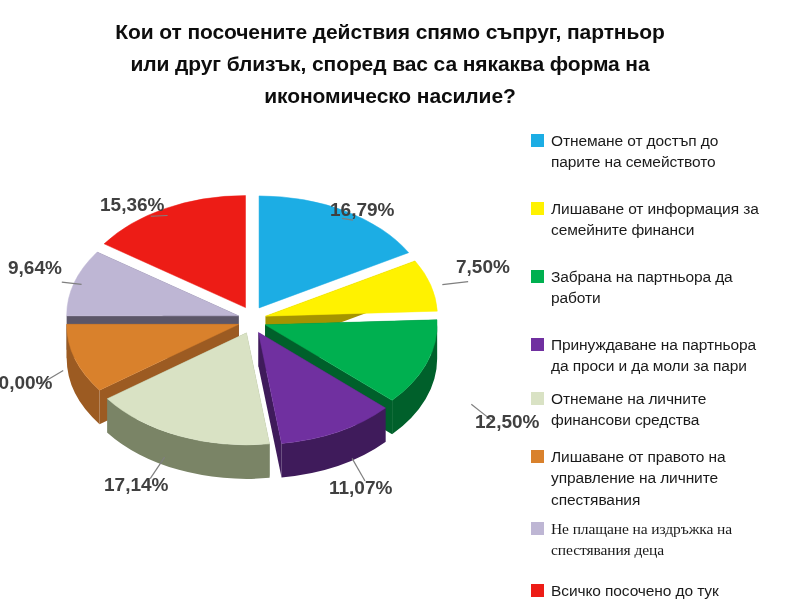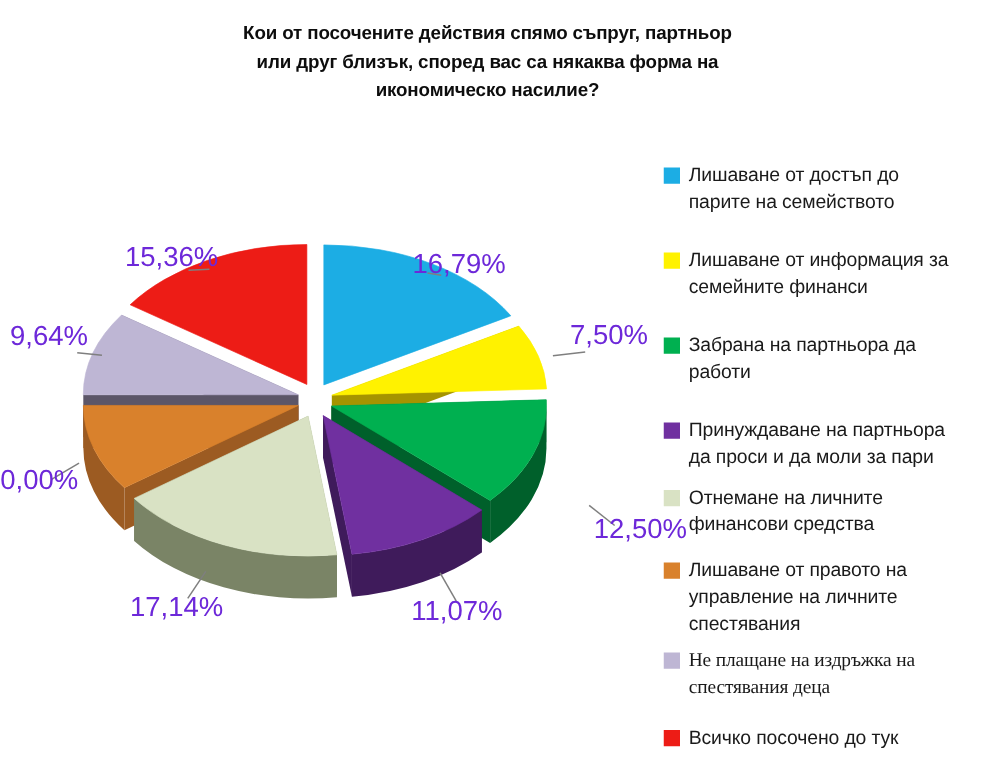--- a/index.html
+++ b/index.html
@@ -15,21 +15,21 @@
     overflow: hidden;
     font-family: "Liberation Sans", sans-serif;
     color: #111111;
   }
   #chart-title {
     position: absolute;
     left: 40px;
     top: 16px;
     width: 700px;
     text-align: center;
-    font-size: 15px;
+    font-size: 21px;
     font-weight: bold;
     line-height: 1.52;
     color: #0d0d0d;
     letter-spacing: -0.1px;
   }
   #chart-title .title-line {
     display: block;
     white-space: nowrap;
   }
 
@@ -43,23 +43,23 @@
   }
   #pie-svg {
     position: absolute;
     left: 0;
     top: 0;
   }
 
   
   .data-label {
     position: absolute;
-    font-size: 22px;
-    font-weight: 400;
-    color: #6d28d9;
+    font-size: 19px;
+    font-weight: 700;
+    color: #404040;
     white-space: nowrap;
     line-height: 1;
   }
 
   
   #legend {
     position: absolute;
     left: 531px;
     top: 130px;
     width: 269px;
@@ -146,21 +146,21 @@
       <div class="data-label" style="left: 104px; top: 355px;">17,14%</div>
       <div class="data-label" style="left: -12px; top: 253px;">10,00%</div>
       <div class="data-label" style="left: 8px; top: 138px;">9,64%</div>
       <div class="data-label" style="left: 100px; top: 75px;">15,36%</div>
     </div>
 
   <div id="legend">
       <div class="legend-item" style="top: 0px;">
         <span class="legend-swatch" style="background: rgb(28, 173, 228);"></span>
         <span class="legend-label">
-          <div>Лишаване от достъп до</div>
+          <div>Отнемане от достъп до</div>
           <div>парите на семейството</div>
         </span>
       </div>
       <div class="legend-item" style="top: 68px;">
         <span class="legend-swatch" style="background: rgb(255, 242, 0);"></span>
         <span class="legend-label">
           <div>Лишаване от информация за</div>
           <div>семейните финанси</div>
         </span>
       </div>

